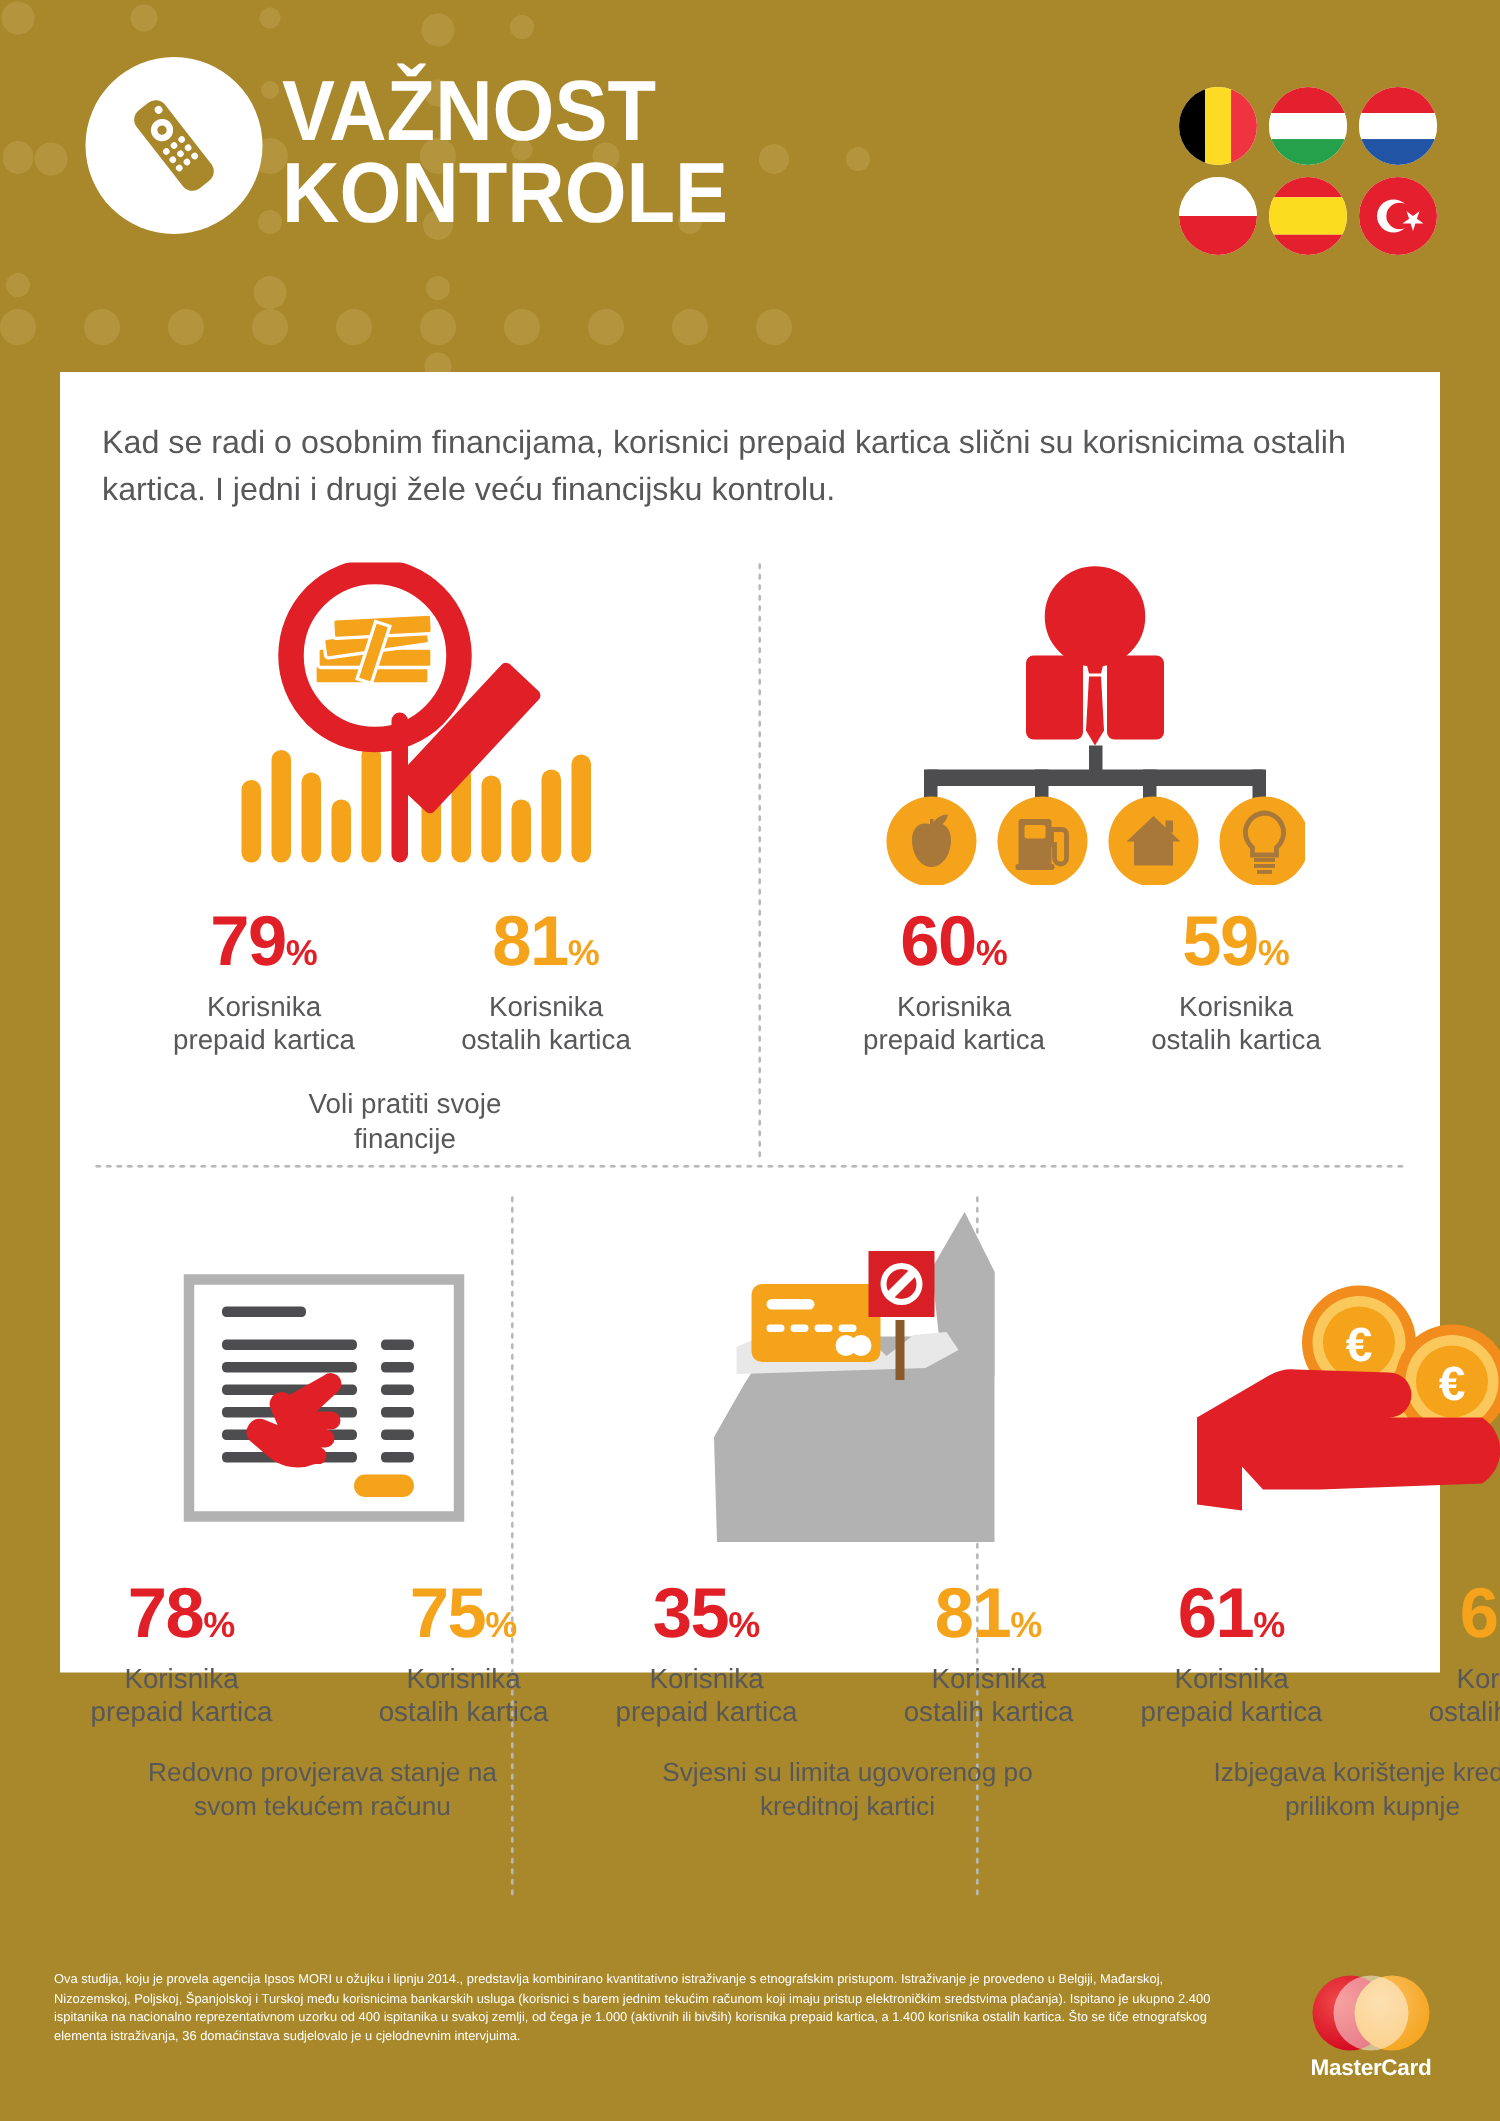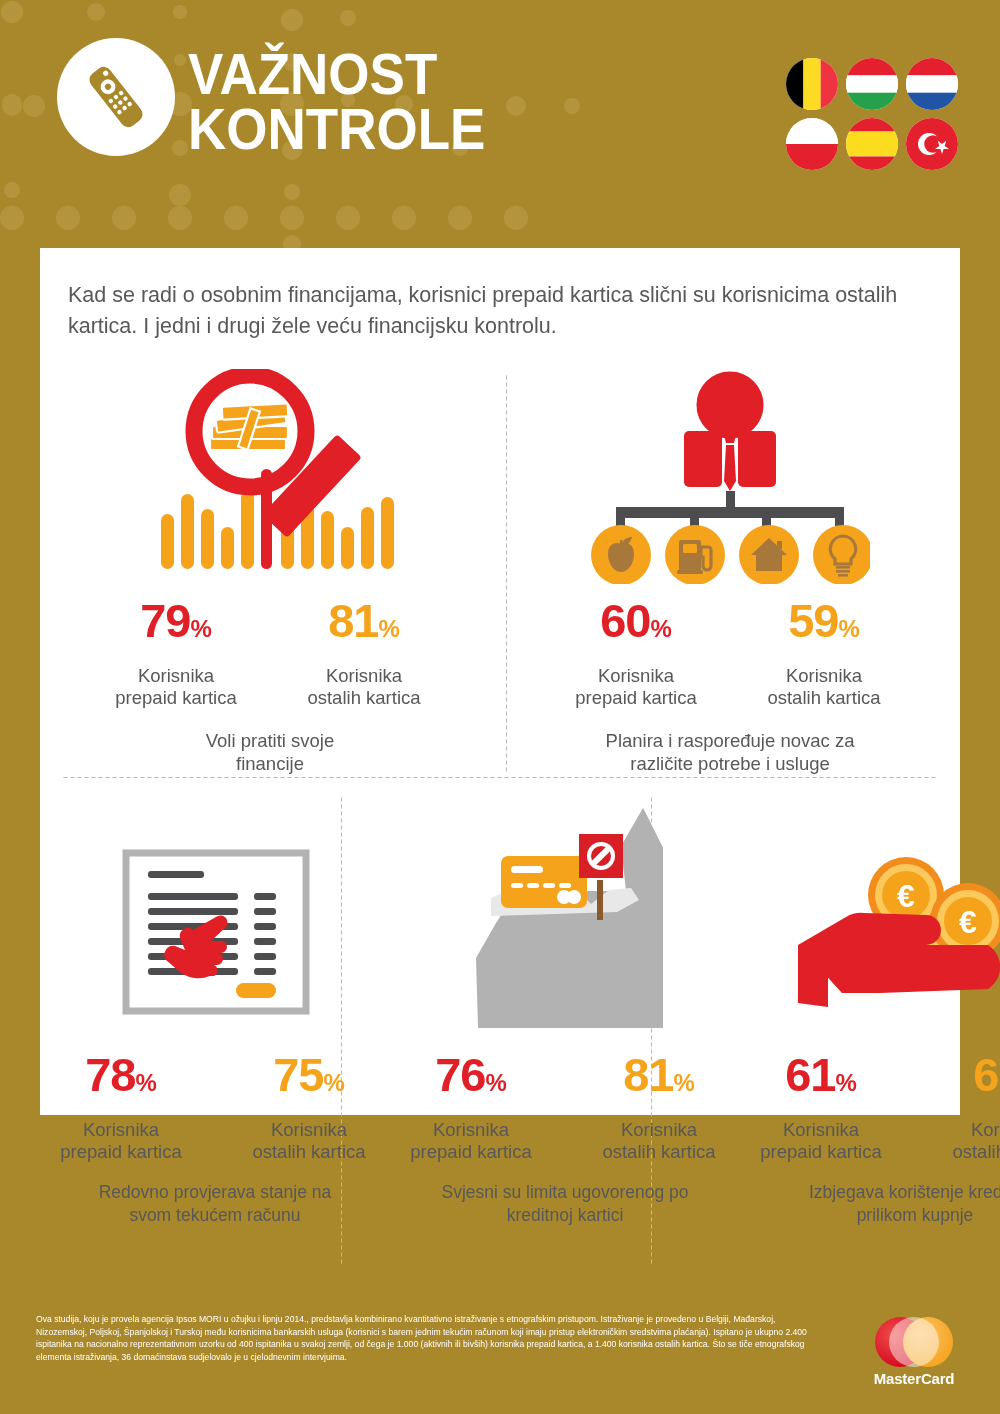--- a/index.html
+++ b/index.html
@@ -117,21 +117,21 @@
     font-weight: 700;
     vertical-align: baseline;
     letter-spacing: 0;
   }
   .pct.red .num { color: #E01F26; }
   .pct.orange .num { color: #F5A31B; }
   .pct .lbl {
     color: #58585a;
     font-size: 18.5px;
     line-height: 22px;
-    margin-top: 13px;
+    margin-top: 1px;
     white-space: pre-line;
   }
   .caption {
     margin-top: 20px;
     text-align: center;
     color: #58585a;
     font-size: 18.5px;
     line-height: 23px;
     white-space: pre-line;
   }
@@ -416,22 +416,20 @@
           <div class="num"><span>60</span><span class="sym">%</span></div>
           <div class="lbl">Korisnika
 prepaid kartica</div>
         </div>
         <div class="pct orange">
           <div class="num"><span>59</span><span class="sym">%</span></div>
           <div class="lbl">Korisnika
 ostalih kartica</div>
         </div>
       </div>
-      <div class="caption">Planira i raspoređuje novac za
-različite potrebe i usluge</div>
     </div>
   </div>
 
   <div class="grid-bottom">
 
     <div class="stat">
       <div class="art">
         <svg width="215" height="215" viewBox="0 0 215 215">
           <rect x="18" y="30" width="180" height="158" fill="#ffffff" stroke="#B2B2B2" stroke-width="7"></rect>
           <g fill="#4D4D4F">
@@ -499,21 +497,21 @@
           <rect x="139" y="82" width="6" height="40" fill="#8B5A2B"></rect>
           <rect x="121" y="36" width="44" height="44" fill="#D81F26"></rect>
           <circle cx="143" cy="58" r="14" fill="#ffffff"></circle>
           <circle cx="143" cy="58" r="10" fill="#D81F26"></circle>
           <rect x="131" y="55" width="24" height="6" fill="#ffffff" transform="rotate(-45 143 58)"></rect>
         </svg>
       </div>
 
       <div class="pcts">
         <div class="pct red">
-          <div class="num"><span>76</span><span class="sym">%</span></div>
+          <div class="num"><span>35</span><span class="sym">%</span></div>
           <div class="lbl">Korisnika
 prepaid kartica</div>
         </div>
         <div class="pct orange">
           <div class="num"><span>81</span><span class="sym">%</span></div>
           <div class="lbl">Korisnika
 ostalih kartica</div>
         </div>
       </div>
       <div class="caption">Svjesni su limita ugovorenog po

